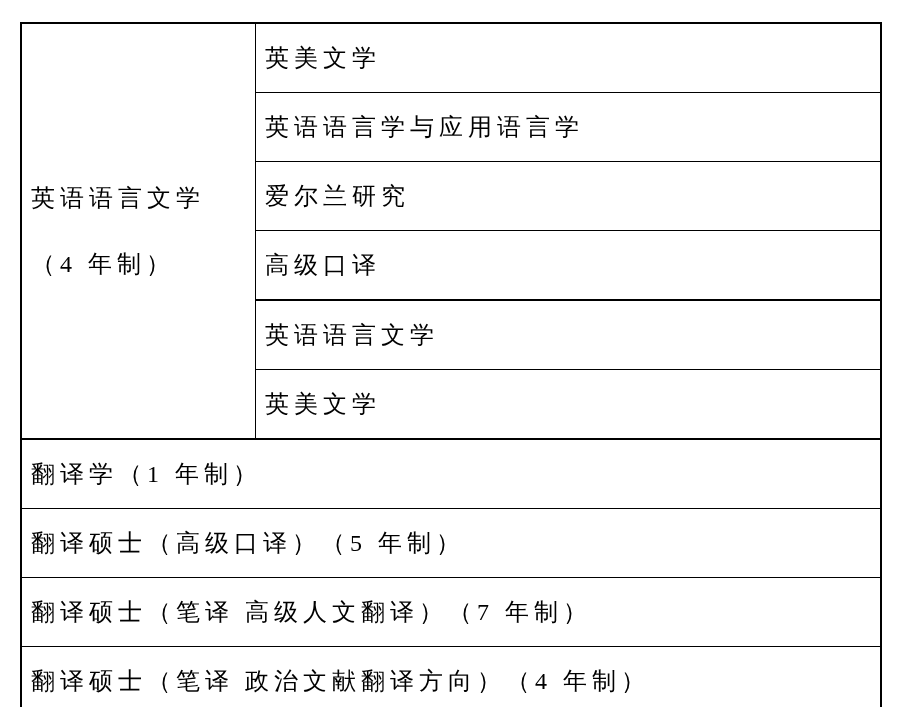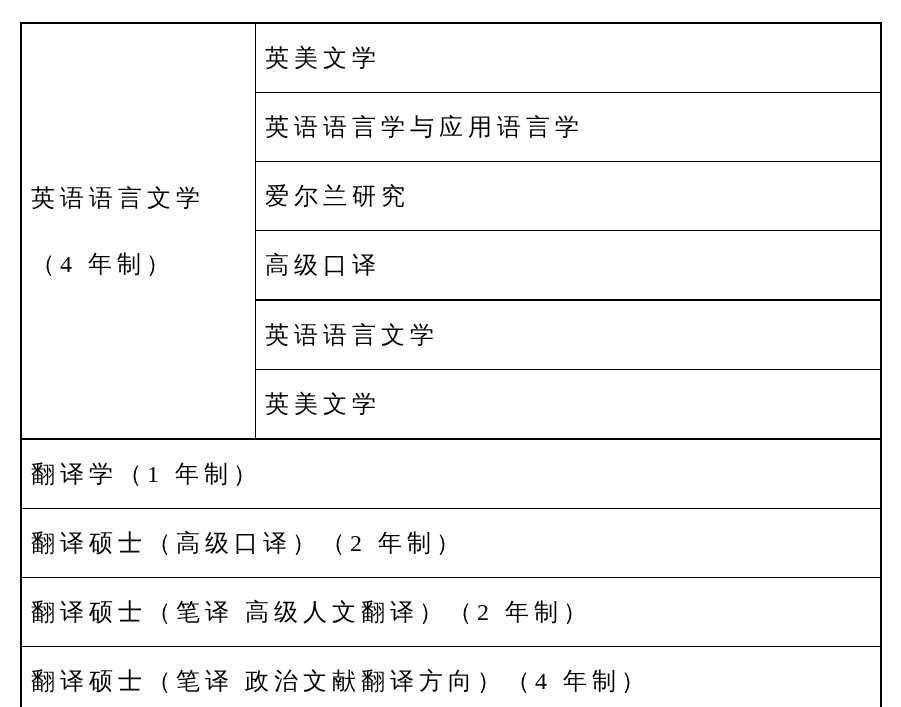--- a/index.html
+++ b/index.html
@@ -74,22 +74,22 @@
     <tr class="thick-top">
       <td>英语语言文学</td>
     </tr>
     <tr>
       <td>英美文学</td>
     </tr>
     <tr class="thick-top">
       <td colspan="2">翻译学（1 年制）</td>
     </tr>
     <tr>
-      <td colspan="2">翻译硕士（高级口译）（2 年制）</td>
+      <td colspan="2">翻译硕士（高级口译）（5 年制）</td>
     </tr>
     <tr>
-      <td colspan="2">翻译硕士（笔译 高级人文翻译）（2 年制）</td>
+      <td colspan="2">翻译硕士（笔译 高级人文翻译）（7 年制）</td>
     </tr>
     <tr>
       <td colspan="2">翻译硕士（笔译 政治文献翻译方向）（4 年制）</td>
     </tr>
   </tbody>
 </table>
 
 </body></html>

